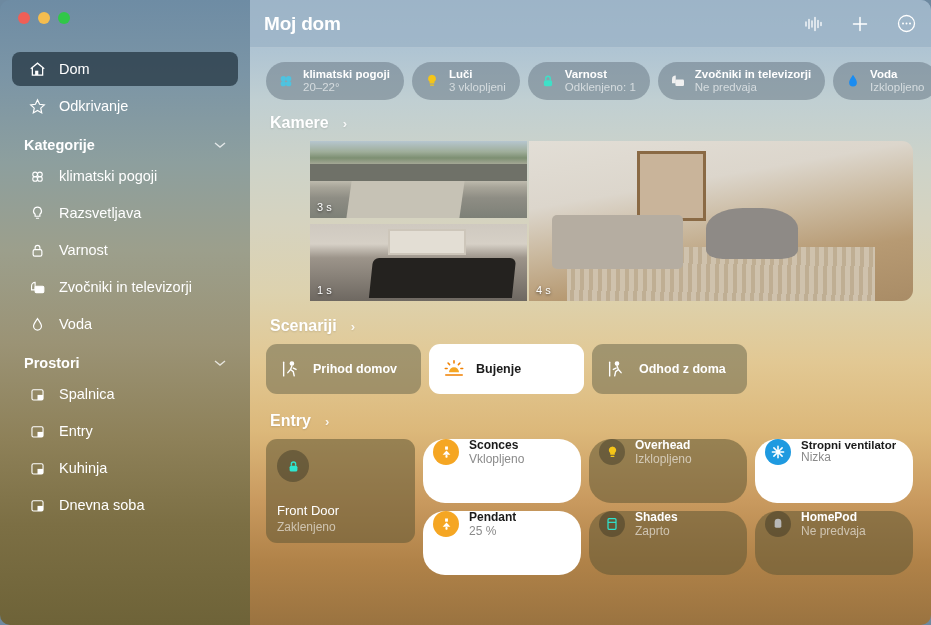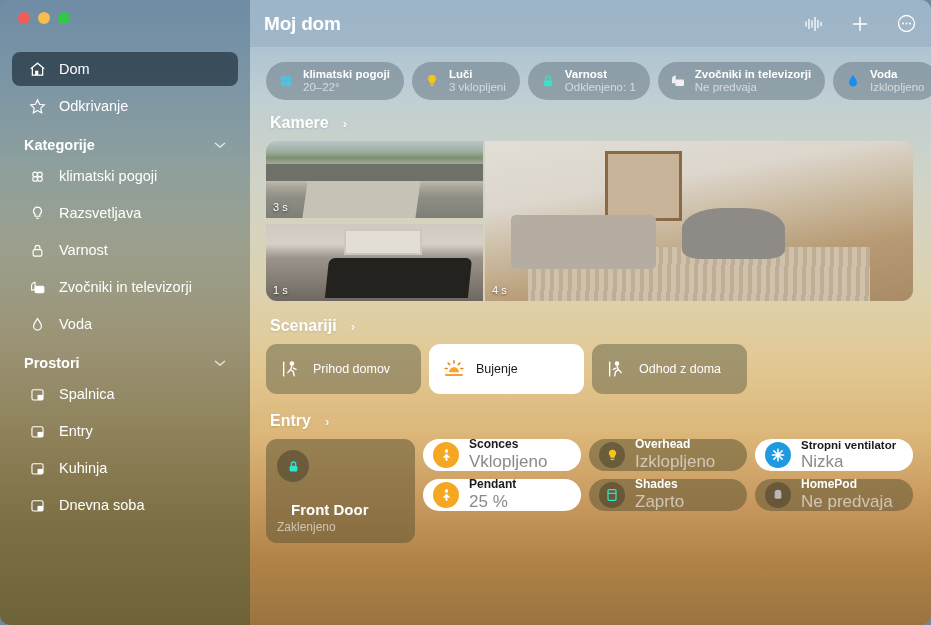--- a/index.html
+++ b/index.html
@@ -95,21 +95,21 @@
   .cams {
     display:flex; gap:2px; height:160px; border-radius:11px;
     overflow:hidden; margin-bottom:16px;
   }
   .cam { position:relative; overflow:hidden; }
   .cam .ts {
     position:absolute; left:7px; bottom:5px;
     color:#fff; font-size:11px; text-shadow:0 1px 3px rgba(0,0,0,.6);
   }
   .cam-big { flex:0 0 217px; }
-  .cam-col { flex:0 0 217px; display:flex; flex-direction:column; gap:6px; }
+  .cam-col { flex:0 0 217px; display:flex; flex-direction:column; gap:6px;margin-left:44px; }
   .cam-col .cam { flex:1; }
   .cam-right { flex:1; }
 
   
   .art { position:absolute; inset:0; }
   .pool-art { background:linear-gradient(180deg,#b9cbd8 0%,#c3d0d6 14%,#6f7f55 22%,#556b3e 34%,#7e9a6a 46%,#4f7d86 52%,#6fb0bd 62%,#8fc8d2 70%,#4e6b45 84%,#3c5138 100%); }
   .pool-water { position:absolute; left:13%; top:44%; width:64%; height:34%;
     border-radius:50%; background:linear-gradient(160deg,#8fd2dd,#4fa8bd 60%,#3e8ba3);
     box-shadow:0 0 0 5px #cfc5ab; }
   .pool-spa { position:absolute; left:60%; top:45%; width:20%; height:15%;
@@ -138,55 +138,55 @@
     background:#c9b49a; border:3px solid #8a6a45; }
 
   
   .scenes { display:flex; gap:8px; margin-bottom:18px; }
   .scene {
     display:flex; align-items:center; gap:11px;
     width:155px; height:50px; padding:0 14px; border-radius:11px;
     background:rgba(110,105,78,0.55);
   }
   .scene.active { background:#fff; }
-  .scene .sname { color:#fff; font-size:12.5px; font-weight:normal; }
+  .scene .sname { color:#fff; font-size:12.5px; font-weight:bold; }
   .scene.active .sname { color:#1b1b1b; }
   .scene .sicon { width:22px; height:22px; flex:0 0 22px;
     display:flex; align-items:center; justify-content:center; }
 
   
   .tiles { display:flex; gap:8px; }
   .tile-big {
     position:relative; width:158px; height:104px; border-radius:11px;
     background:rgba(96,88,52,0.55); padding:11px;
   }
   .tile-big .badge {
     width:32px; height:32px; border-radius:50%;
     background:rgba(40,40,30,0.38);
     display:flex; align-items:center; justify-content:center;
   }
-  .tile-big .tb-name { position:absolute; left:25px; bottom:25px;
-    color:#fff; font-size:15px; font-weight:bold; }
+  .tile-big .tb-name { position:absolute; left:11px; bottom:25px;
+    color:#fff; font-size:13px; font-weight:normal; }
   .tile-big .tb-state { position:absolute; left:11px; bottom:9px;
     color:rgba(255,255,255,0.58); font-size:12px; }
   .tcol { display:flex; flex-direction:column; gap:8px; }
   .tile {
-    display:flex; align-items:center; gap:10px;
-    width:158px; height:32px; padding:0 10px; border-radius:22px;
+    display:flex; gap:10px;
+    width:158px; height:64px; padding:0 10px; border-radius:22px;
     background:rgba(96,88,52,0.55);
   }
   .tile.on { background:#fff; }
   .tile .ti { width:26px; height:26px; flex:0 0 26px; border-radius:50%;
     display:flex; align-items:center; justify-content:center;
     background:rgba(40,40,30,0.38); }
   .tile.on .ti { background:#f5a623; }
   .tile .ti.fan { background:#1f9ae0; }
   .tile .tt { line-height:1.14; overflow:hidden; }
   .tile .tname { color:#fff; font-size:12px; font-weight:bold; }
-  .tile .tstate { color:rgba(255,255,255,0.58); font-size:17px; }
+  .tile .tstate { color:rgba(255,255,255,0.58); font-size:12px; }
   .tile.on .tname { color:#1b1b1b; }
   .tile.on .tstate { color:#8a8a8a; }
   .tile .tname.two { font-size:11.5px; line-height:1.08; }
 </style>
 </head>
 <body>
 
 <div class="window">
 
   <div class="sidebar">

